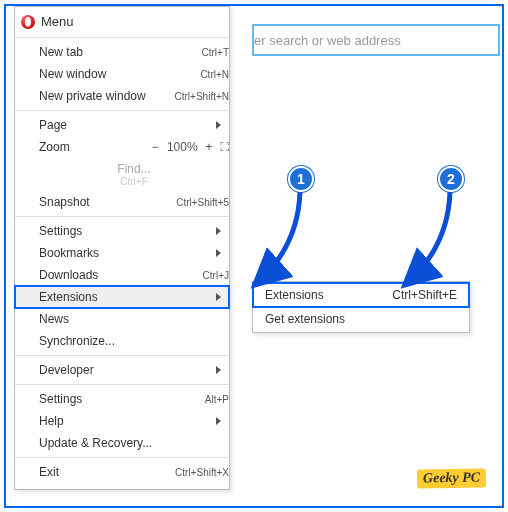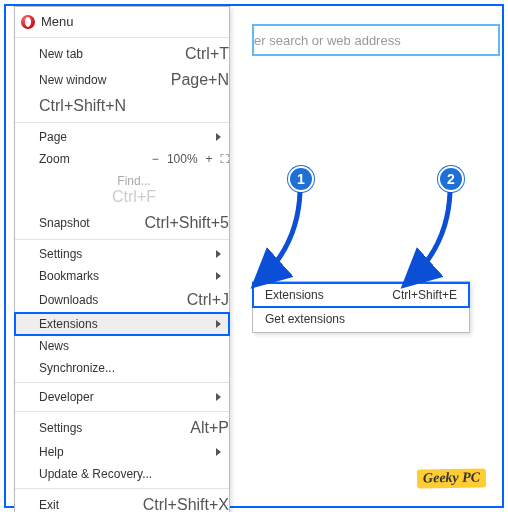--- a/index.html
+++ b/index.html
@@ -66,21 +66,21 @@
       display: flex;
       align-items: center;
       justify-content: space-between;
       padding: 4px 0 4px 24px;
       font-size: 12px;
       color: #333;
       position: relative;
       cursor: default;
     }
     .item.disabled { color: #aaa; flex-direction: column; }
-    .item .shortcut { color: #555; font-size: 16px; }
+    .item .shortcut { color: #555; font-size: 10px; }
     .item.disabled .shortcut { color: #ccc; }
     .chev {
       position: absolute;
       right: 8px;
       top: 50%;
       transform: translateY(-50%);
       width: 0; height: 0;
       border-top: 4px solid transparent;
       border-bottom: 4px solid transparent;
       border-left: 5px solid #555;
@@ -169,23 +169,24 @@
     <span>Menu</span>
   </div>
   <div class="sep"></div>
 
   <div class="item">
     <span>New tab</span>
     <span class="shortcut">Ctrl+T</span>
   </div>
   <div class="item">
     <span>New window</span>
-    <span class="shortcut">Page+N</span>
-  </div>
-  <div class="item">
+    <span class="shortcut">Ctrl+N</span>
+  </div>
+  <div class="item">
+    <span>New private window</span>
     <span class="shortcut">Ctrl+Shift+N</span>
   </div>
 
   <div class="sep"></div>
 
   <div class="item">
     <span>Page</span>
     <span class="chev"></span>
   </div>
   <div class="item">

